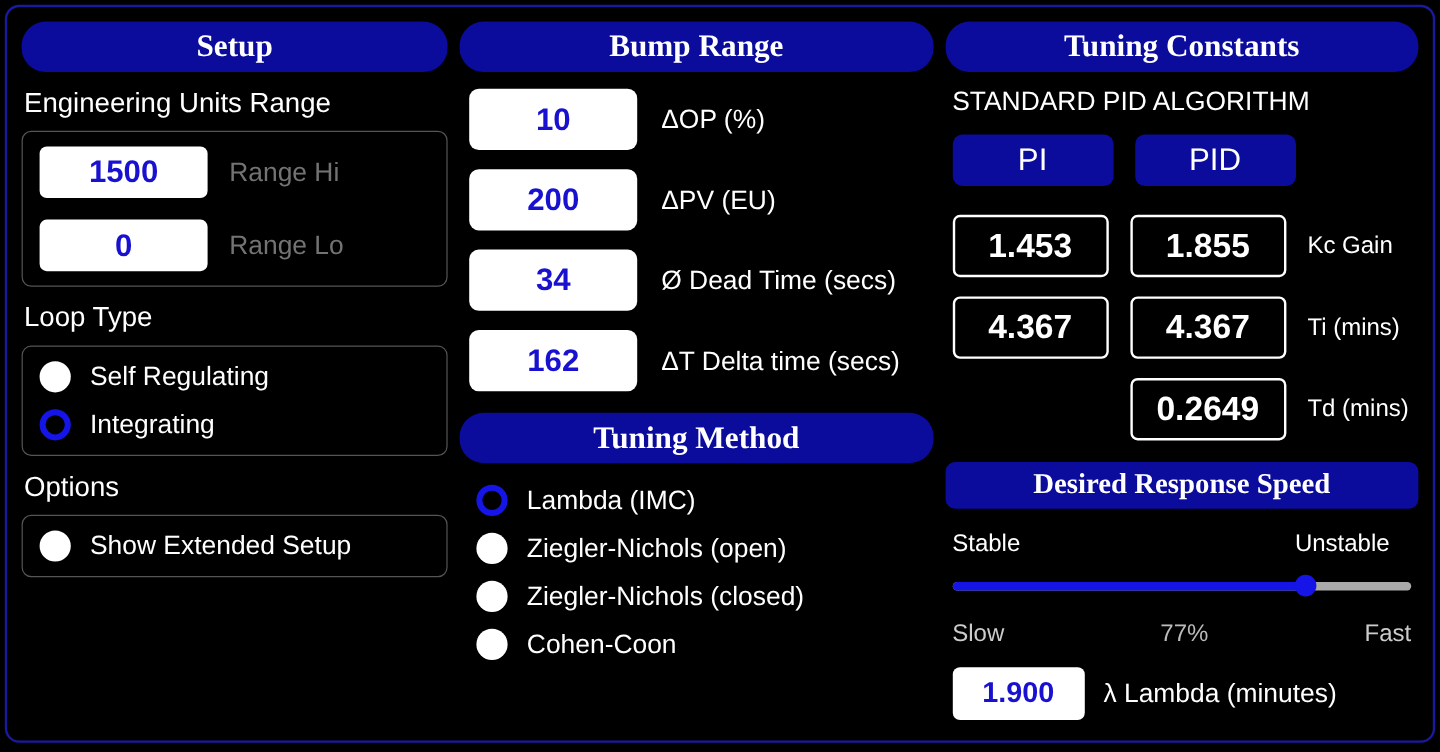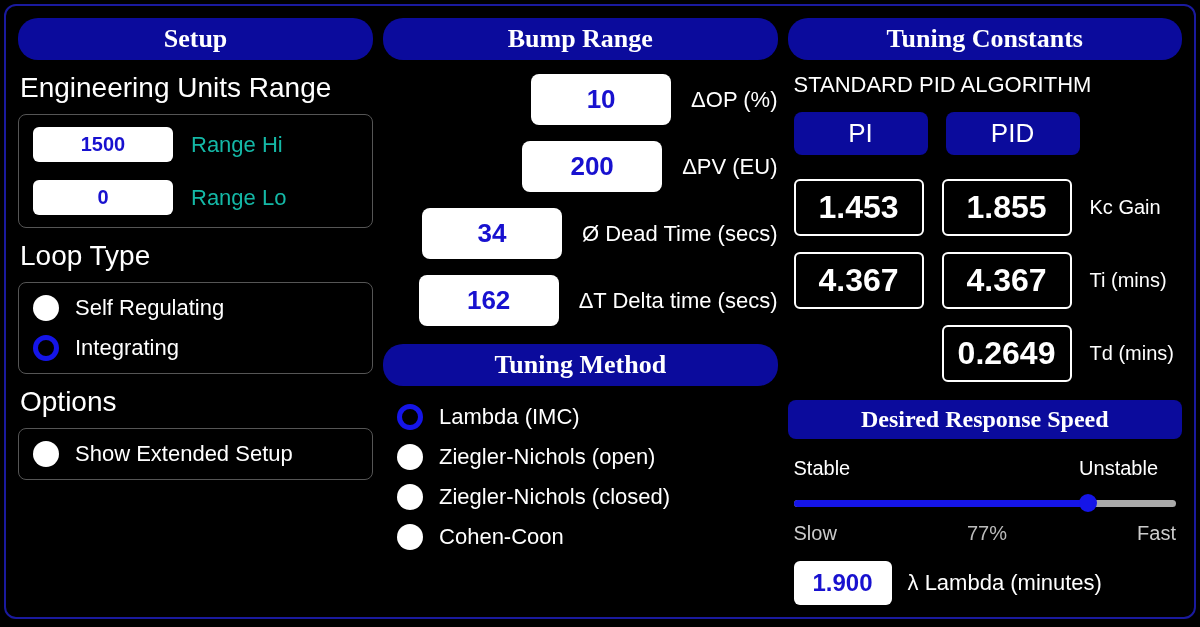--- a/index.html
+++ b/index.html
@@ -31,54 +31,54 @@
   .panel-header {
     background: #0b0b9c;
     text-align: center;
     font-family: "Times New Roman", serif;
     font-weight: bold;
     font-size: 26px;
     padding: 6px 0;
     border-radius: 20px;
   }
   .section-label {
-    font-size: 28px;
+    font-size: 23px;
     color: #fff;
     margin: 4px 0 2px 2px;
   }
   .fieldset {
     border: 1px solid #555;
     border-radius: 8px;
     padding: 12px 14px;
     display: flex;
     flex-direction: column;
     gap: 18px;
   }
   .row {
     display: flex;
     align-items: center;
     gap: 18px;
   }
   .input-box {
     background: #fff;
     color: #1811cf;
     font-weight: bold;
-    font-size: 20px;
+    font-size: 26px;
     text-align: center;
     border-radius: 6px;
     padding: 6px 4px;
     width: 130px;
     border: none;
   }
   .input-box-sm {
     width: 140px;
   }
   .label-right {
     font-size: 22px;
-    color: #14b8a6;
+    color: #737373;
   }
   .radio {
     display: flex;
     align-items: center;
     gap: 16px;
     font-size: 22px;
     cursor: pointer;
   }
   .radio-dot {
     width: 26px;
@@ -145,21 +145,21 @@
     gap: 16px 18px;
     margin: 16px 0 0 6px;
     align-items: center;
   }
   .tc-val {
     background: #000;
     border: 2px solid #fff;
     border-radius: 6px;
     color: #fff;
     font-weight: bold;
-    font-size: 32px;
+    font-size: 28px;
     text-align: center;
     padding: 8px 4px;
   }
   .tc-lbl { font-size: 20px; }
   .resp-header {
     background: #0b0b9c;
     text-align: center;
     font-family: "Times New Roman", serif;
     font-weight: bold;
     font-size: 24px;
@@ -217,24 +217,24 @@
     margin-left: 6px;
   }
   .lambda-input {
     background: #fff;
     color: #1811cf;
     font-weight: bold;
     font-size: 24px;
     text-align: center;
     border-radius: 6px;
     padding: 8px 4px;
-    width: 98px;
+    width: 110px;
     border: none;
   }
-  .col-2-inner { display:flex; flex-direction:column;align-items:flex-end; }
+  .col-2-inner { display:flex; flex-direction:column; }
 </style>
 </head>
 <body>
 
 <div class="app">
 
   <div class="col col-1">
     <div class="panel-header">Setup</div>
 
     <div class="section-label">Engineering Units Range</div>

